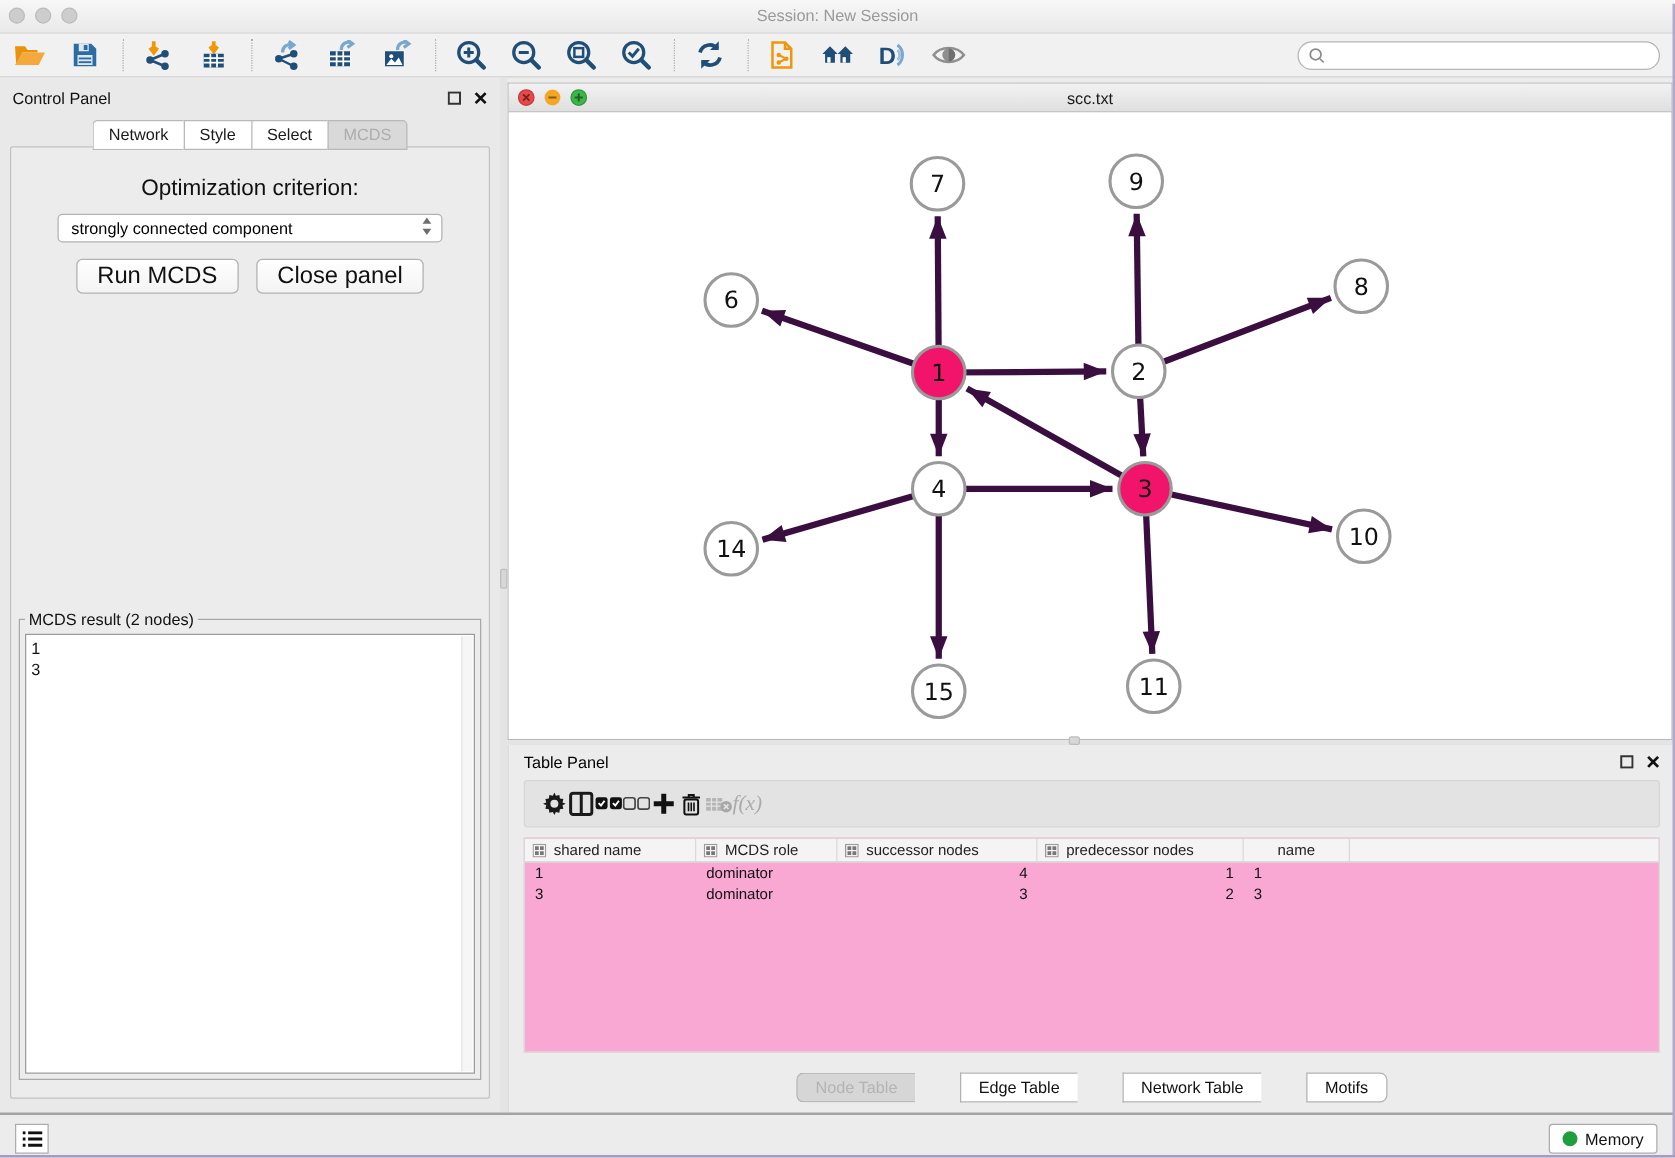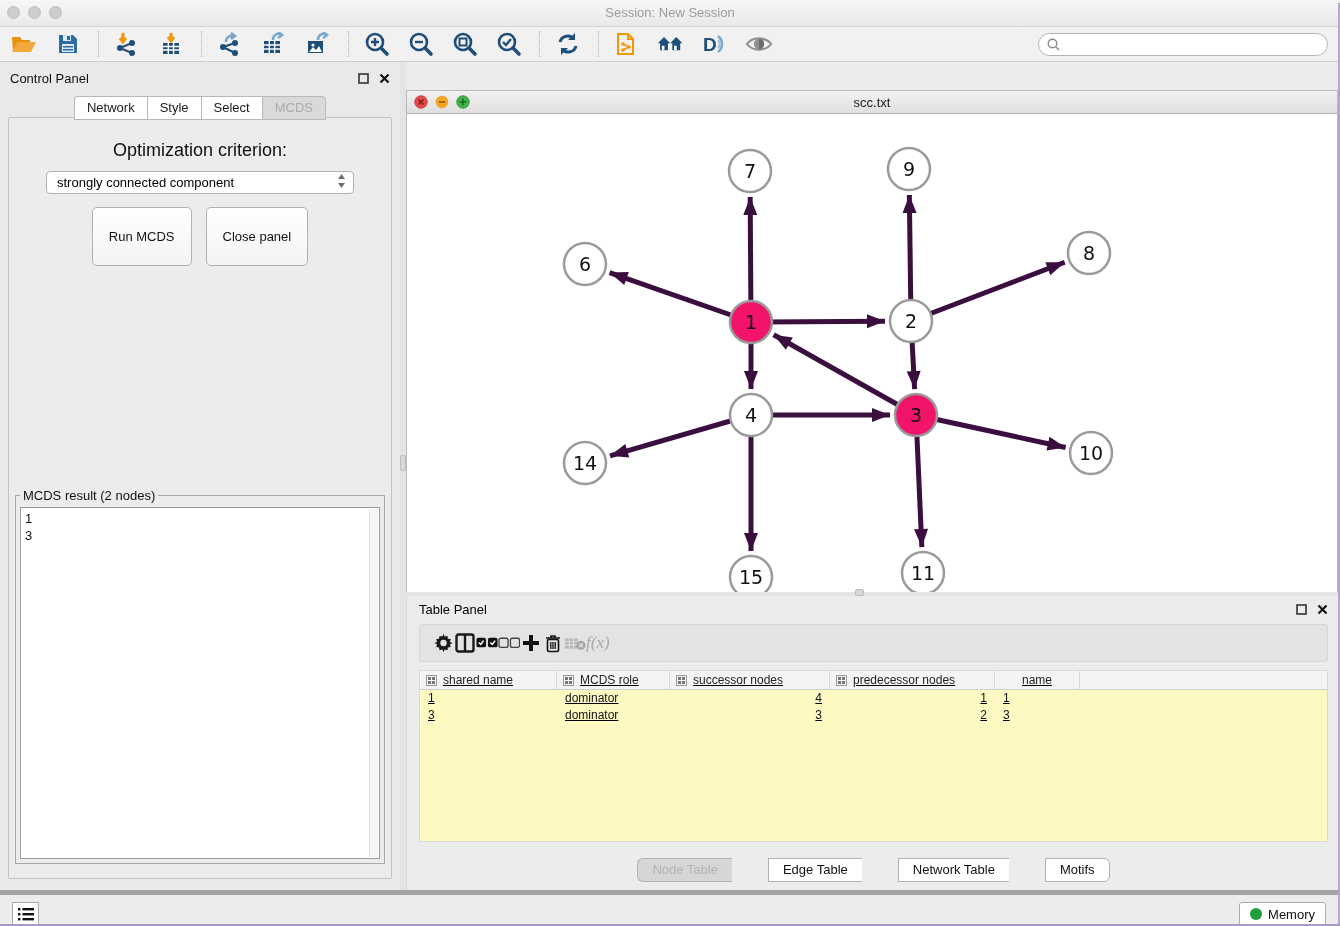--- a/index.html
+++ b/index.html
@@ -32,62 +32,62 @@
   .cp-tabs { position:absolute; left:0; top:34px; width:100%; display:flex; justify-content:center; z-index:2; }
   .cp-tab { font-size:13px; padding:3px 12px 4px; background:#fff; border:1px solid #b9b9b9; border-right:none; color:#1a1a1a; }
   .cp-tab:first-child { border-radius:4px 0 0 0; }
   .cp-tab:last-child { border-right:1px solid #b9b9b9; border-radius:0 4px 0 0; }
   .cp-tab.active { background:#d9d9d9; color:#adadad; }
   .cp-body { position:absolute; left:8px; top:55px; width:384px; height:762px; background:#ececec; border:1px solid #c2c2c2; border-radius:2px; }
   .opt-label { margin-top:22px; text-align:center; font-size:18px; color:#111; }
   .dropdown { margin:10px auto 0; width:308px; height:23px; background:#fff; border:1px solid #b2b2b2; border-radius:4px; display:flex; align-items:center; padding:0 6px 0 10px; font-size:13px; }
   .dropdown .dd-arrows { margin-left:auto; }
   .btn-row { margin-top:13px; display:flex; justify-content:center; gap:14px; }
-  .btn { font-size:13px; background:linear-gradient(#ffffff,#f3f3f3); border:1px solid #b2b2b2; border-radius:5px; padding:21px 16px; color:#111; }
+  .btn { font-size:19px; background:linear-gradient(#ffffff,#f3f3f3); border:1px solid #b2b2b2; border-radius:5px; padding:2px 16px; color:#111; }
   .mcds-fieldset { position:absolute; left:6px; top:370px; width:370px; height:376px; border:1px solid #a8a8a8; background:#ececec; padding:4px; }
   .mcds-fieldset legend { font-size:13px; padding:0 3px; color:#111; }
   .mcds-text { position:relative; width:100%; height:100%; background:#fff; border:1px solid #9b9b9b; font-size:13px; padding:2px 4px; line-height:17px; color:#111; overflow:hidden; }
   .mcds-scroll { position:absolute; right:1px; top:1px; bottom:1px; width:9px; background:#f6f6f6; border-left:1px solid #e3e3e3; }
 
   
   .v-splitter { position:absolute; left:400px; top:62px; width:6px; height:828px; background:#e4e4e4; }
   .v-handle { position:absolute; left:0px; top:393px; width:6px; height:16px; background:#d7d7d7; border:1px solid #bdbdbd; border-radius:2px; }
   .h-splitter { position:absolute; left:406px; top:592px; width:934px; height:4px; background:#e4e4e4; }
   .h-handle { position:absolute; left:449px; top:-3px; width:9px; height:7px; background:#d7d7d7; border:1px solid #bdbdbd; border-radius:2px; }
 
   
-  .net-window { position:absolute; left:406px; top:66px; width:932px; height:526px; background:#fff; border:1px solid #b9b9b9;margin-top:24px; }
+  .net-window { position:absolute; left:406px; top:66px; width:932px; height:526px; background:#fff; border:1px solid #b9b9b9; }
   .net-titlebar { height:23px; background:linear-gradient(#f2f2f2,#dfdfdf); border-bottom:1px solid #b5b5b5; position:relative; }
   .net-title { position:absolute; width:100%; text-align:center; top:4px; font-size:13px; color:#1a1a1a; }
   .net-lights { position:absolute; left:7px; top:4px; display:flex; gap:7px; }
   .net-lights svg { display:block; }
   .net-canvas { position:relative; width:930px; height:501px; background:#fff; overflow:hidden; }
 
   
   .table-panel { position:absolute; left:406px; top:596px; width:934px; height:294px; background:#ececec; border-left:1px solid #d8d8d8; }
   .tp-head { height:26px; display:flex; align-items:center; padding:0 12px; }
   .tp-head .ph-title { font-size:13px; }
   .tp-head .ph-icons { margin-left:auto; display:flex; gap:10px; align-items:center; }
   .tp-toolbar { margin:2px 12px 0; height:38px; background:#e3e3e3; border:1px solid #d6d6d6; border-radius:3px; display:flex; align-items:center; padding-left:12px; }
   .tp-tool { display:flex; align-items:center; justify-content:center; width:22px; height:22px; }
   .fx-label { font-family:"Liberation Serif", serif; font-style:italic; font-size:17px; color:#aaa; }
-  .table-wrap { margin:8px 12px 0; height:172px; background:#fef9c3; border:1px solid #d9d9d9; overflow:hidden;text-decoration:underline; }
+  .table-wrap { margin:8px 12px 0; height:172px; background:#f9a8d4; border:1px solid #d9d9d9; overflow:hidden; }
   .t-header { display:flex; height:19px; background:#f4f4f4; border-bottom:1px solid #cfcfcf; }
   .t-th { display:flex; align-items:center; gap:6px; padding:0 6px; font-size:12px; color:#222; border-right:1px solid #d9d9d9; justify-content:flex-start; }
   .t-th.center { justify-content:center; }
   .t-row { display:flex; height:17px; }
   .t-td { font-size:12px; color:#111; padding:1px 8px; white-space:nowrap; overflow:hidden; }
   .tp-tabs { position:absolute; bottom:8px; left:0; width:100%; display:flex; justify-content:center;gap:36px; }
   .tp-tab { font-size:13px; padding:3px 14px 4px; background:#fff; border:1px solid #b2b2b2; border-right:none; color:#111; }
   .tp-tab:first-child { border-radius:6px 0 0 6px; }
   .tp-tab:last-child { border-right:1px solid #b2b2b2; border-radius:0 6px 6px 0; }
   .tp-tab.active { background:#d6d6d6; color:#b3b3b3; }
 
   
-  .statusbar { position:absolute; left:0; top:890px; width:1340px; height:36px; background:#ececec; border-top:5px solid #a3a3a3; }
+  .statusbar { position:absolute; left:0; top:890px; width:1340px; height:36px; background:#ececec; border-top:2px solid #a3a3a3; }
   .sb-list-btn { position:absolute; left:12px; top:7px; width:27px; height:24px; background:#fff; border:1px solid #ababab; display:flex; align-items:center; justify-content:center; }
   .sb-memory { position:absolute; right:14px; top:7px; height:24px; background:#fff; border:1px solid #ababab; border-radius:3px; display:flex; align-items:center; gap:6px; padding:0 10px; font-size:13px; color:#111; }
   .mem-dot { width:12px; height:12px; border-radius:50%; background:#1f9e3e; }
 </style>
 </head>
 <body>
 
 <div class="app">
   <div class="top-accent"></div>
 

